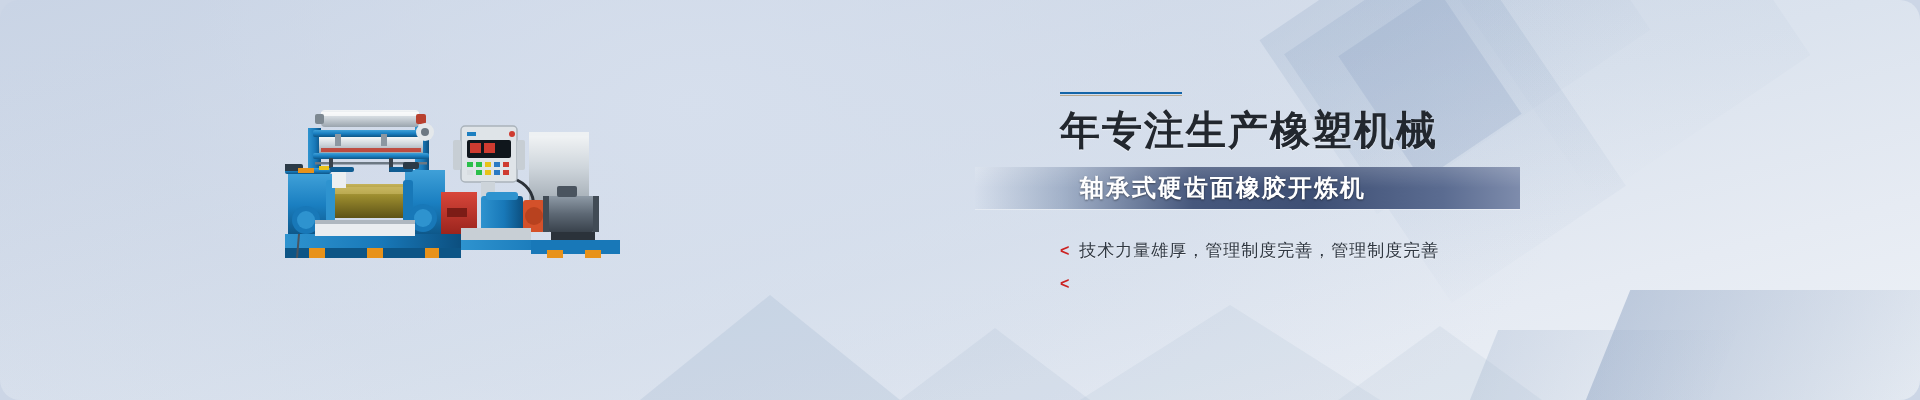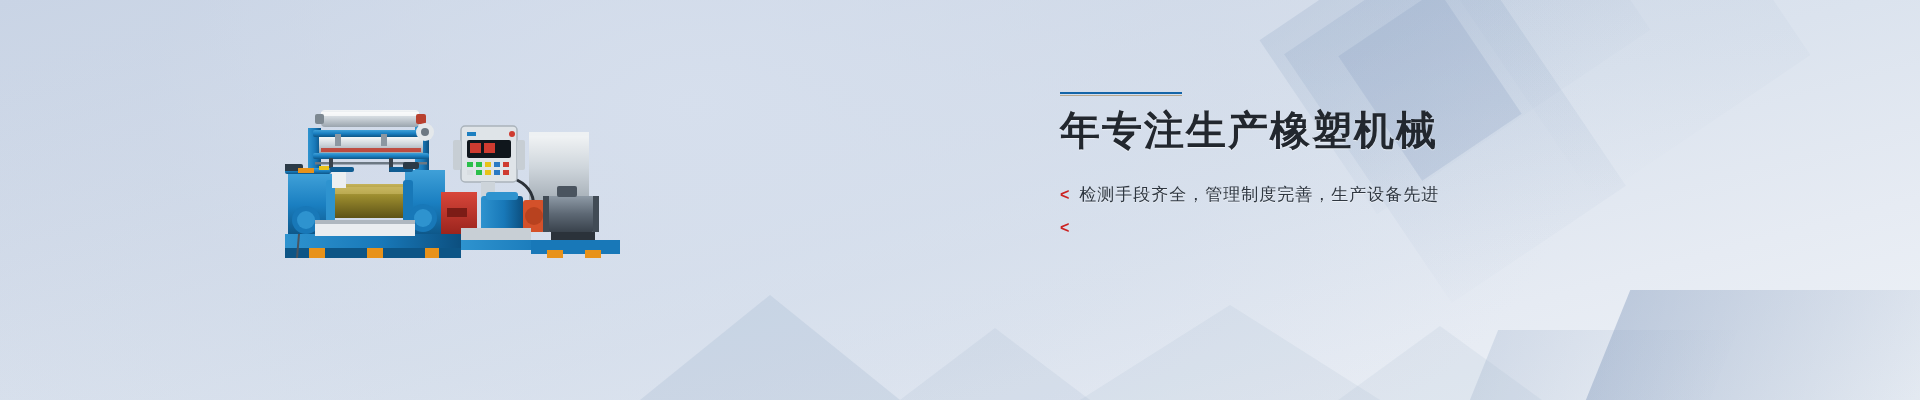--- a/index.html
+++ b/index.html
@@ -6,20 +6,21 @@
   body{
     width:1920px;height:400px;overflow:hidden;
     font-family:"Liberation Sans","DejaVu Sans",sans-serif;
     background:#ccd6e6;
   }
   .banner{
     position:relative;width:1920px;height:400px;overflow:hidden;
     background:
       radial-gradient(ellipse 900px 500px at 36% 26%, rgba(214,223,237,0.95) 0%, rgba(202,213,230,0.25) 60%, rgba(202,213,230,0) 100%),
       linear-gradient(165deg,#c9d4e5 0%, #d2dbe9 28%, #dbe3ee 55%, #e6ebf3 78%, #eef2f7 100%);
+    border-radius: 20px;
   }
   
   .geo{position:absolute;pointer-events:none;}
   .g-tr1{top:-70px;right:300px;width:330px;height:210px;
     background:linear-gradient(180deg,rgba(158,178,204,0.30),rgba(158,178,204,0.05));
     transform:rotate(-34deg);}
   .g-tr2{top:-30px;right:360px;width:210px;height:300px;
     background:linear-gradient(200deg,rgba(143,166,197,0.28),rgba(143,166,197,0.02));
     transform:rotate(-34deg);}
   .g-tr3{top:10px;right:430px;width:120px;height:150px;
@@ -256,25 +257,28 @@
 
   <div class="content">
 
     <div class="rule">
       <div class="r-blue"></div>
       <div class="r-tan"></div>
     </div>
 
     <h1 class="headline">年专注生产橡塑机械</h1>
 
+    <div class="band">
+      <span class="band-text">轴承式硬齿面橡胶开炼机</span>
+    </div>
 
     <ul class="bullets" style="list-style:none;padding:0;margin-top:30px;margin-left:5px;">
       <li class="bullet">
         <span class="mark">&lt;</span>
-        <span class="btxt">检测手段齐全，管理制度完善，生产设备先进</span>
+        <span class="btxt">技术力量雄厚，管理制度完善，管理制度完善</span>
       </li>
       <li class="bullet">
         <span class="mark">&lt;</span>
       </li>
     </ul>
 
   </div>
 </div>
 
 </body></html>

